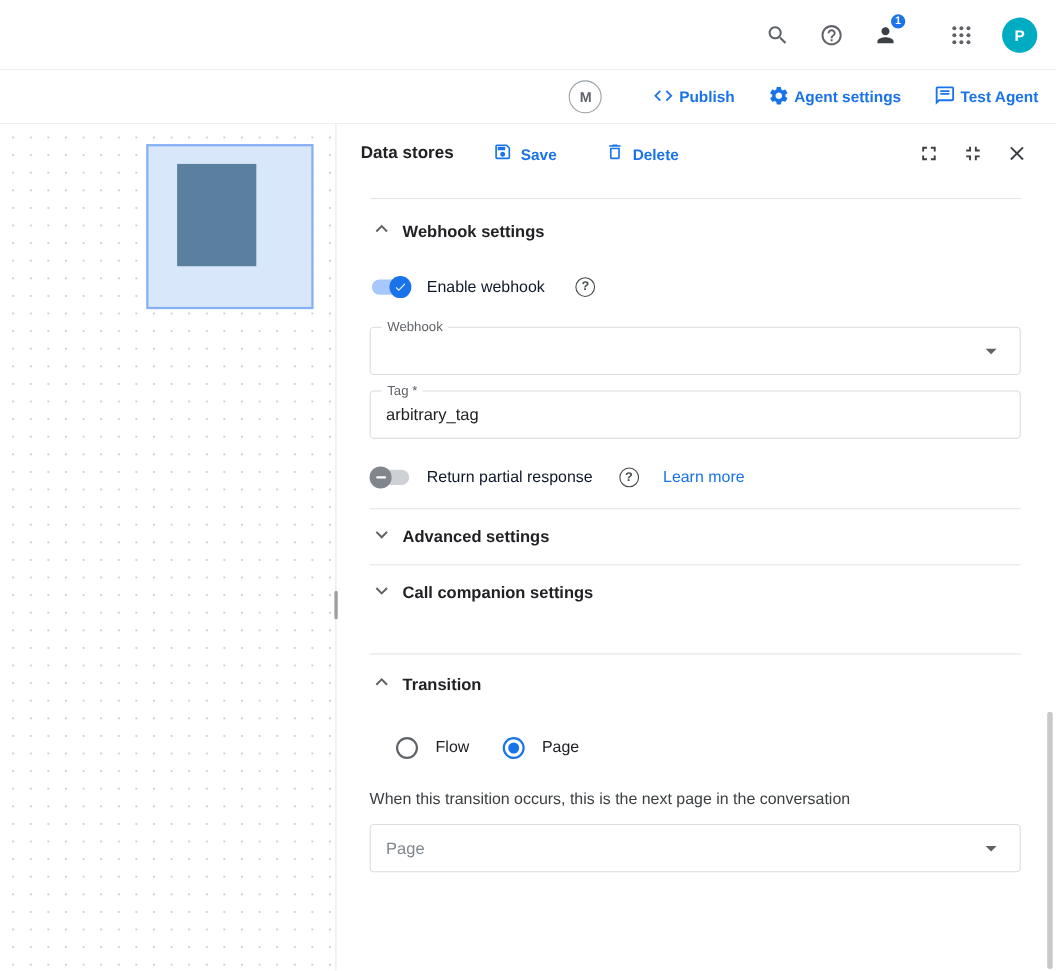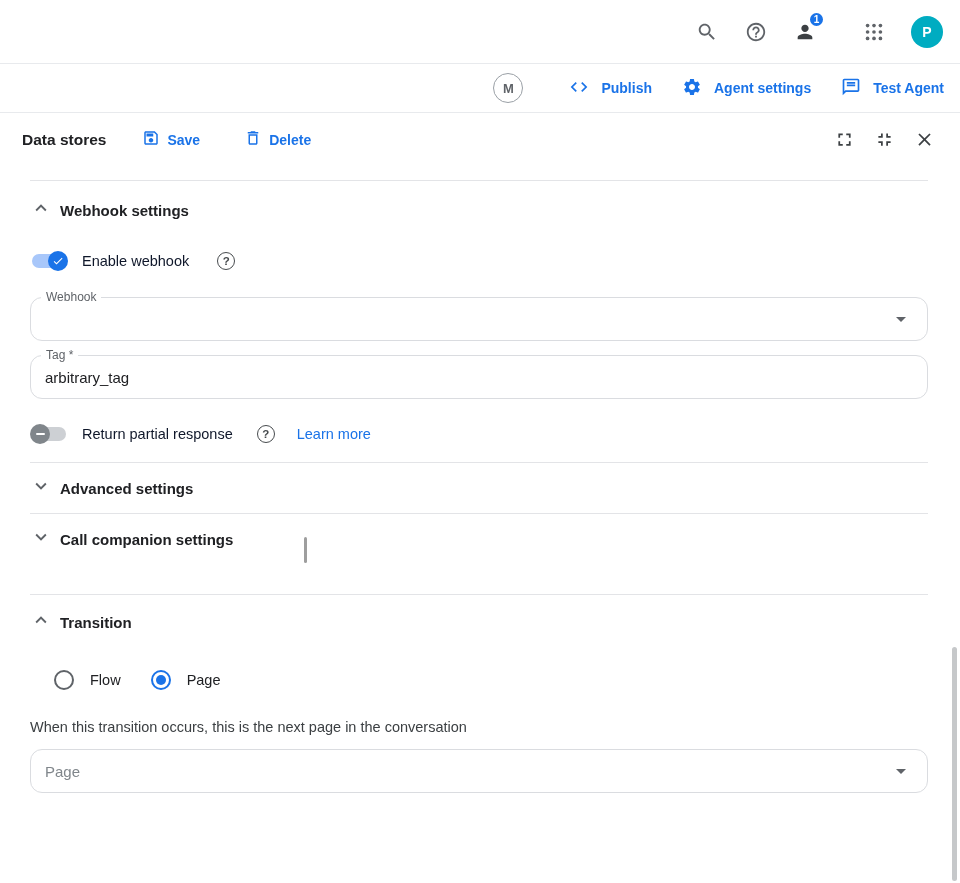--- a/index.html
+++ b/index.html
@@ -20,27 +20,27 @@
   .avatar { width: 32px; height: 32px; border-radius: 50%; color: #fff; font-size: 14px;
     font-weight: 600; display: flex; align-items: center; justify-content: center; cursor: pointer; }
   .avatar-user { background: #00acc1; }
 
   
   .toolbar { height: 49px; display: flex; align-items: center; justify-content: flex-end;
     padding-right: 16px; border-bottom: 1px solid #e8eaed; background: #fff; }
   .m-avatar { width: 30px; height: 30px; border-radius: 50%; border: 1px solid #9aa0a6;
     background: #fff; color: #5f6368; font-size: 13px; font-weight: 600; display: flex;
     align-items: center; justify-content: center; margin-right: 46px; cursor: pointer; }
-  .tool-btn { display: flex; align-items: center; gap: 12px; background: none; border: none;
+  .tool-btn { display: flex; align-items: center; gap: 4px; background: none; border: none;
     color: #1a73e8; font-family: inherit; font-size: 14px; font-weight: 600; cursor: pointer; }
   .tool-btn svg { width: 20px; height: 20px; }
   .tool-btn + .tool-btn { margin-left: 30px; }
 
   
-  .main { display: flex; height: 769px; position: relative; flex-direction: column; }
+  .main { display: flex; height: 769px; position: relative; }
 
   .canvas { width: 306px; flex: none; position: relative; border-right: 1px solid #dfe1e5;
     background-color: #fff;
     background-image: radial-gradient(#cfd1d4 1px, transparent 1.2px);
     background-size: 16px 16px; background-position: 4px 4px; }
   .flow-node { position: absolute; left: 133px; top: 18px; width: 152px; height: 150px;
     background: #d9e7fa; border: 2px solid #85b0f4; cursor: pointer; }
   .flow-node-inner { position: absolute; left: 26px; top: 16px; width: 72px; height: 93px;
     background: #5b7f9e; }
   .canvas-handle { position: absolute; right: -2px; top: 424px; width: 3px; height: 26px;
@@ -82,21 +82,21 @@
 
   .toggle-row { display: flex; align-items: center; height: 40px; margin-top: 2px; }
   .toggle-label { margin-left: 14px; font-size: 14.5px; color: #0f172a; }
   .help-circle { width: 18px; height: 18px; border: 1.6px solid #474b4e; border-radius: 50%;
     display: flex; align-items: center; justify-content: center; font-size: 11.5px;
     font-weight: 700; color: #474b4e; flex: none; cursor: pointer; }
   .gap28 { margin-left: 28px; } .gap24 { margin-left: 24px; }
   .learn-more { margin-left: 22px; color: #1a73e8; font-size: 14.5px; text-decoration: none; cursor: pointer; }
 
   
-  .field { position: relative; border: 1px solid #dadce0; border-radius: 12px; height: 44px;
+  .field { position: relative; border: 1px solid #dadce0; border-radius: 4px; height: 44px;
     display: flex; align-items: center; padding: 0 14px; cursor: pointer; background: #fff; }
   .field-label { position: absolute; top: -8px; left: 10px; background: #fff; padding: 0 5px;
     font-size: 12px; color: #5f6368; line-height: 14px; }
   .field-value { font-size: 15px; color: #202124; }
   .field-placeholder { font-size: 15px; color: #80868b; }
   .field-arrow { margin-left: auto; width: 24px; height: 24px; color: #5f6368; }
   .mt16 { margin-top: 16px; } .mt20 { margin-top: 14px; } .mt15 { margin-top: 15px; }
   .mt8 { margin-top: 8px; } .mt30 { margin-top: 30px; }
 
   

